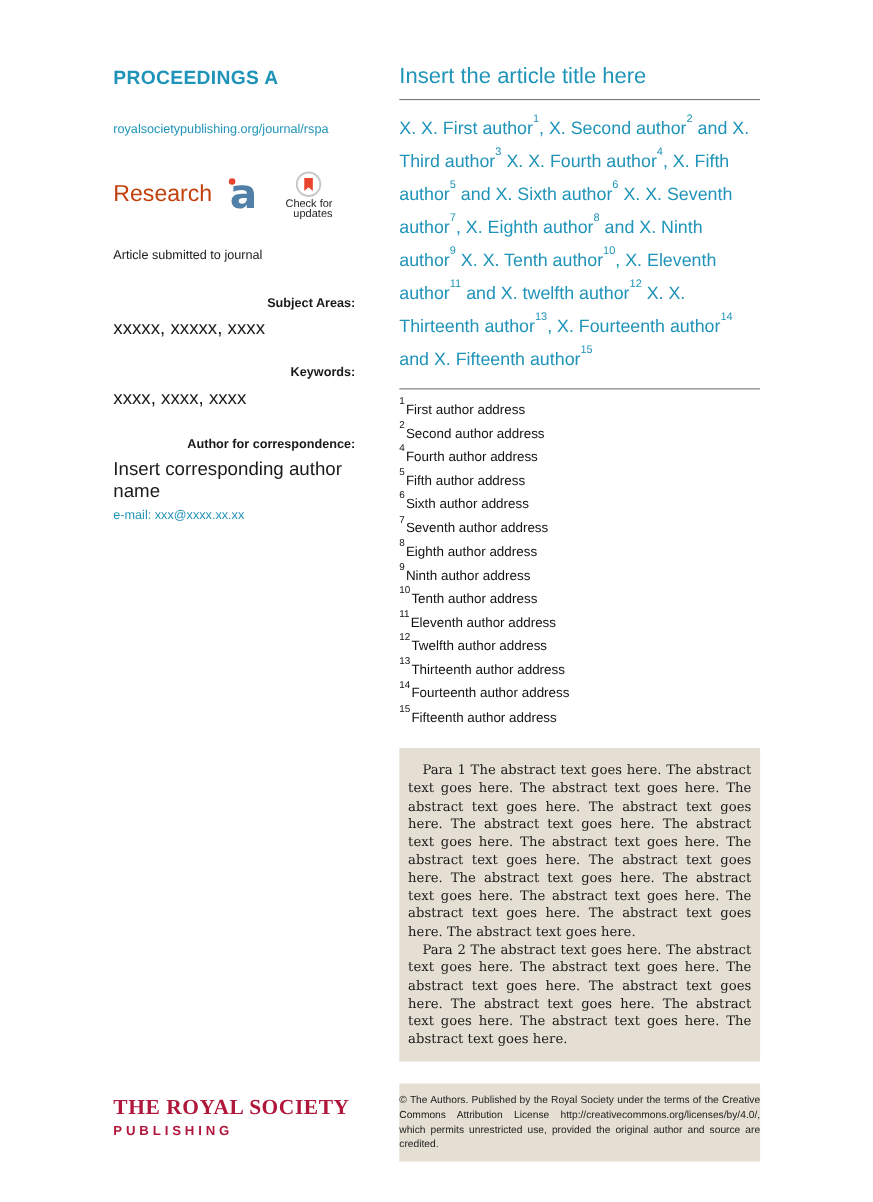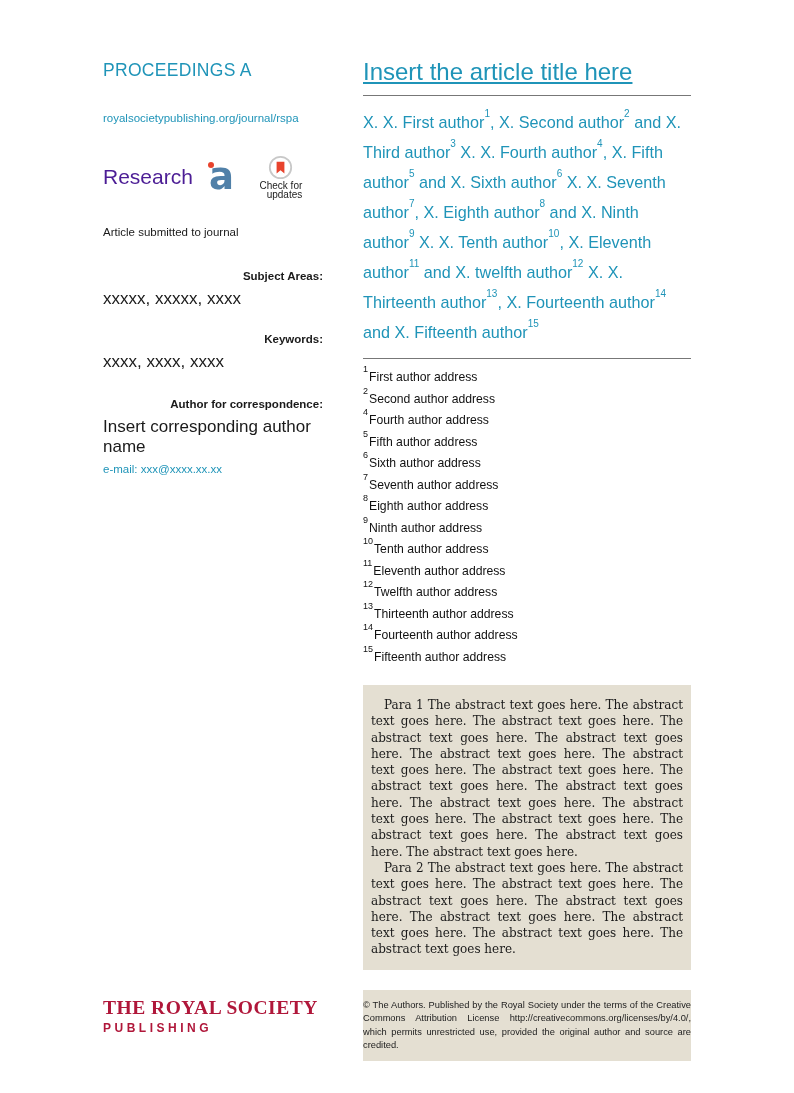--- a/index.html
+++ b/index.html
@@ -2,24 +2,24 @@
 <html style="--teal: #1f94b8; --brand-red: #b0173a; --box-bg: #e4dfd2; --oa-blue: #5080a8; --crossmark-orange: #e8432d; --rule-gray: #777777;"><head>
 <meta charset="utf-8">
 <style>
   * { margin:0; padding:0; box-sizing:border-box; }
   html,body { background:#ffffff; }
   body { font-family:"Liberation Sans", sans-serif; color:#1a1a1a; }
   .page { position:relative; width:794px; height:1093px; background:#ffffff; overflow:hidden; margin:0 auto; }
 
   
   .sidebar { position:absolute; left:103px; top:60px; width:220px; }
-  .brand { color:var(--teal); font-size:17.5px; font-weight:normal; letter-spacing:0.3px; }
+  .brand { color:var(--teal); font-size:17.5px; font-weight:bold; letter-spacing:0.3px; }
   .journal-url { display:block; margin-top:31px; color:var(--teal); font-size:11.5px; text-decoration:none; cursor:pointer; }
   .research-row { margin-top:30px; display:flex; align-items:center; gap:16px; height:46px; }
-  .research-label { font-size:21px; color:#4c1d95; }
+  .research-label { font-size:21px; color:#c2410c; }
   .oa-icon { position:relative; display:inline-block; width:30px; height:40px; }
   .oa-a { font-family:"DejaVu Sans", sans-serif; font-weight:bold; font-size:37px; line-height:40px; color:var(--oa-blue); }
   .oa-dot { position:absolute; left:-1px; top:5px; width:6px; height:6px; border-radius:50%; background:var(--crossmark-orange); }
   .crossmark { display:flex; flex-direction:column; align-items:center; width:52px; cursor:pointer; }
   .crossmark svg circle { fill:#ffffff; stroke:#c8c8c8; }
   .crossmark svg .bookmark { fill:var(--crossmark-orange); }
   .crossmark-caption { margin-top:2px; font-size:10px; line-height:8.5px; color:#222222; text-align:right; }
   .submitted { margin-top:26px; font-size:11.5px; }
   .side-label { margin-top:32px; font-size:11.5px; font-weight:bold;text-align:right; }
   .side-label.tight { margin-top:24px; }
@@ -27,21 +27,21 @@
   .side-value { margin-top:7px; font-size:17px; }
   .email-line { margin-top:6px; font-size:11.5px; color:var(--teal); }
   .email-line a { color:var(--teal); text-decoration:none; cursor:pointer; }
 
   .publisher { position:absolute; left:103px; top:997px; }
   .publisher-wordmark { font-family:"Liberation Serif", serif; font-weight:bold; font-size:19.5px; letter-spacing:0.5px; color:var(--brand-red); }
   .publisher-subtitle { margin-top:2px; font-size:12px; font-weight:600; letter-spacing:3.5px; color:var(--brand-red); }
 
   
   .main { position:absolute; left:363px; top:58px; width:328px; }
-  .article-title { color:var(--teal); font-size:24px; font-weight:400;text-decoration:underline; }
+  .article-title { color:var(--teal); font-size:20px; font-weight:400; }
   .rule { border:none; border-top:1px solid var(--rule-gray); height:0; }
   .rule.under-title { margin-top:9px; }
   .rule.under-authors { margin-top:11px; }
   .authors { margin-top:11px; color:var(--teal); font-size:16.2px; line-height:30px; }
   .authors sup { font-size:10px; line-height:0; position:relative; top:-0.5em; }
   .addresses { margin-top:8px; }
   .addr-row { font-size:12.2px; line-height:21.5px; color:#111111; }
   .addr-row sup { font-size:9px; line-height:0; position:relative; top:-0.4em; margin-right:1px; }
 
   .abstract-box { margin-top:17px; background:var(--box-bg); padding:12px 8px; }

